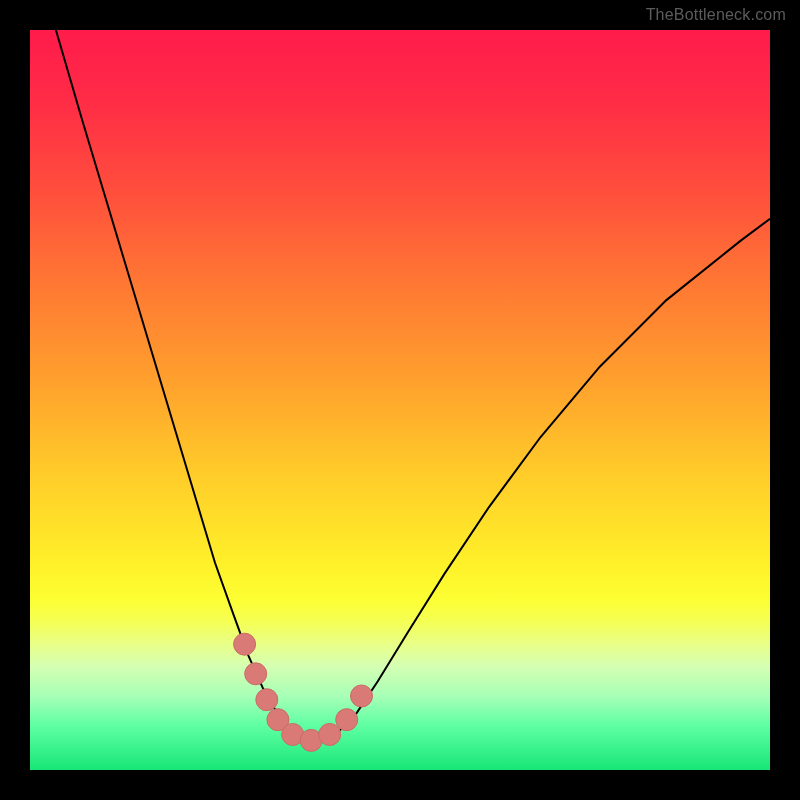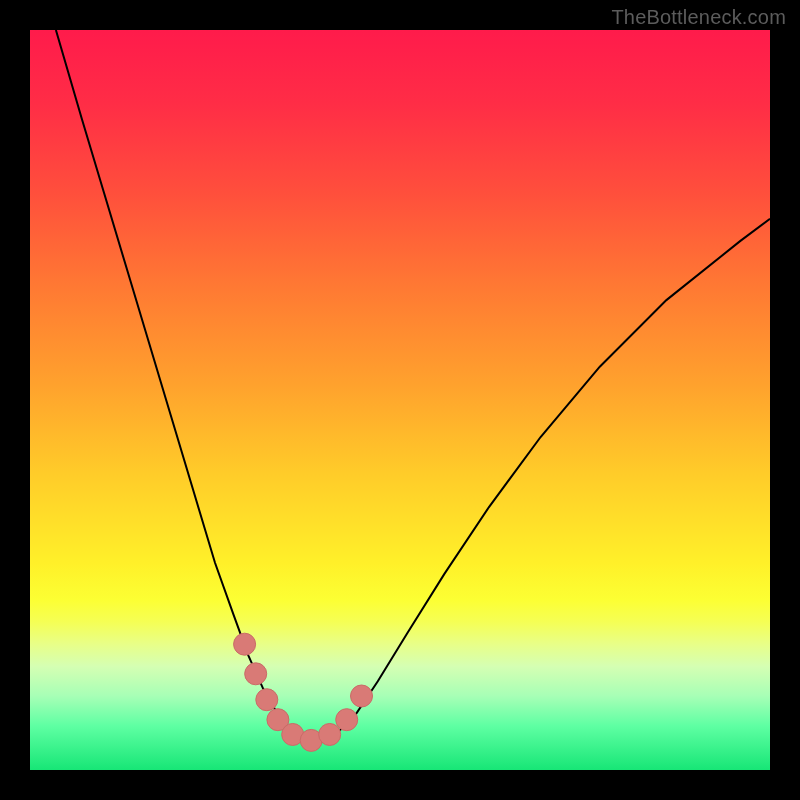--- a/index.html
+++ b/index.html
@@ -24,21 +24,21 @@
     left: 30px;
     top: 30px;
     width: 740px;
     height: 740px;
   }
   .watermark {
     position: absolute;
     top: 6px;
     right: 14px;
     color: #5c5c5c;
-    font-size: 20px;
+    font-size: 16px;
     font-weight: 400;
     letter-spacing: 0.2px;
     user-select: none;
   }
 </style>
 </head>
 <body>
 
 <div class="frame">
   <div class="watermark">TheBottleneck.com</div>

